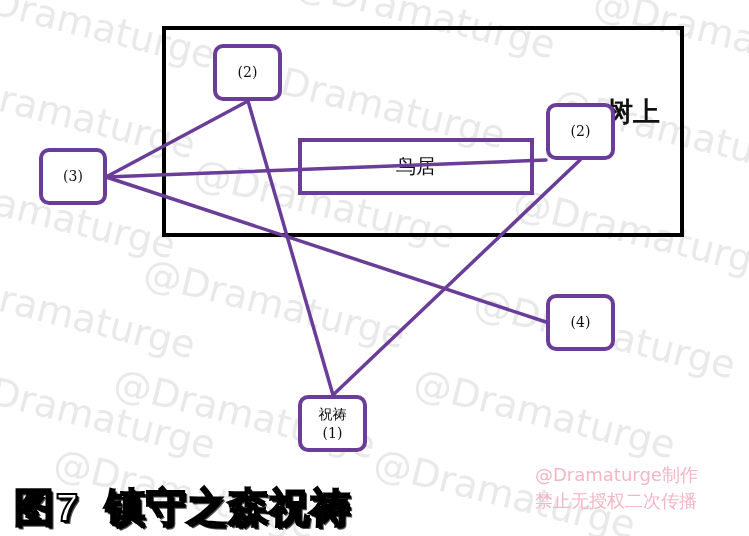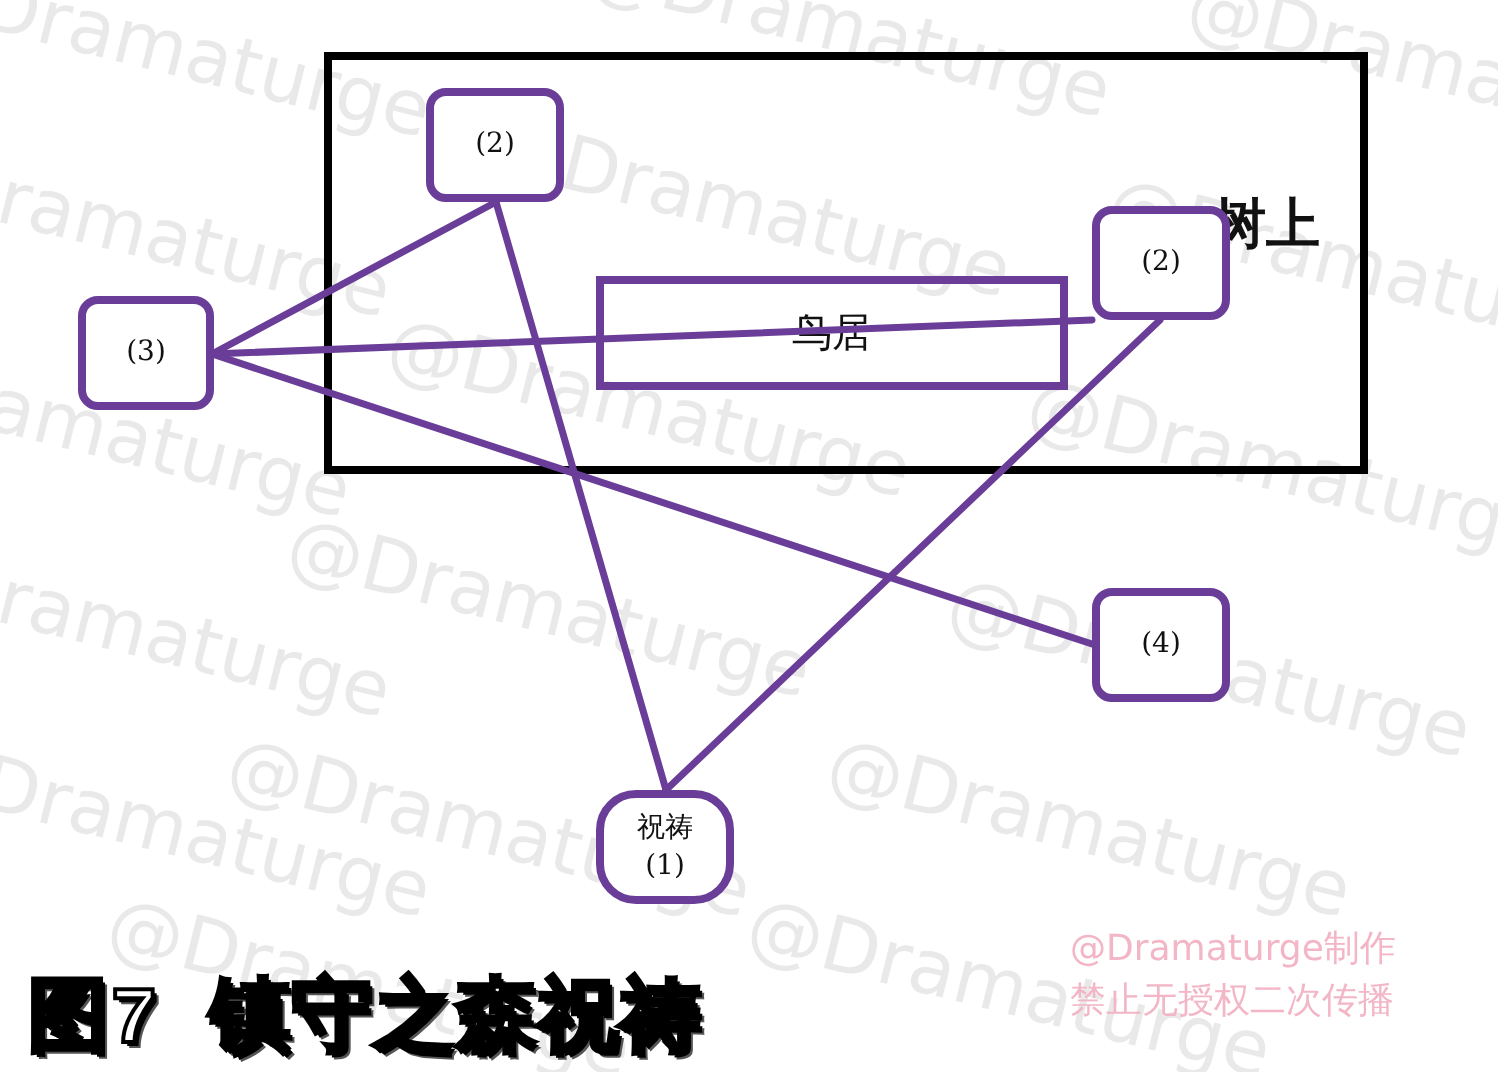--- a/index.html
+++ b/index.html
@@ -58,21 +58,21 @@
 </div>
 <div class="node" style="left:546px;top:103px;width:69px;height:57px;">
   <span>(2)</span>
 </div>
 <div class="node" style="left:39px;top:148px;width:68px;height:57px;">
   <span>(3)</span>
 </div>
 <div class="node" style="left:546px;top:294px;width:69px;height:57px;">
   <span>(4)</span>
 </div>
-<div class="node" style="left:298px;top:395px;width:69px;height:57px;border-radius:20px;">
+<div class="node" style="left:298px;top:395px;width:69px;height:57px;">
   <span>祝祷</span>
   <span>(1)</span>
 </div>
 
 <div class="caption">图7 镇守之森祝祷</div>
 
 <div class="credit">
   <div>@Dramaturge制作</div>
   <div>禁止无授权二次传播</div>
 </div>

